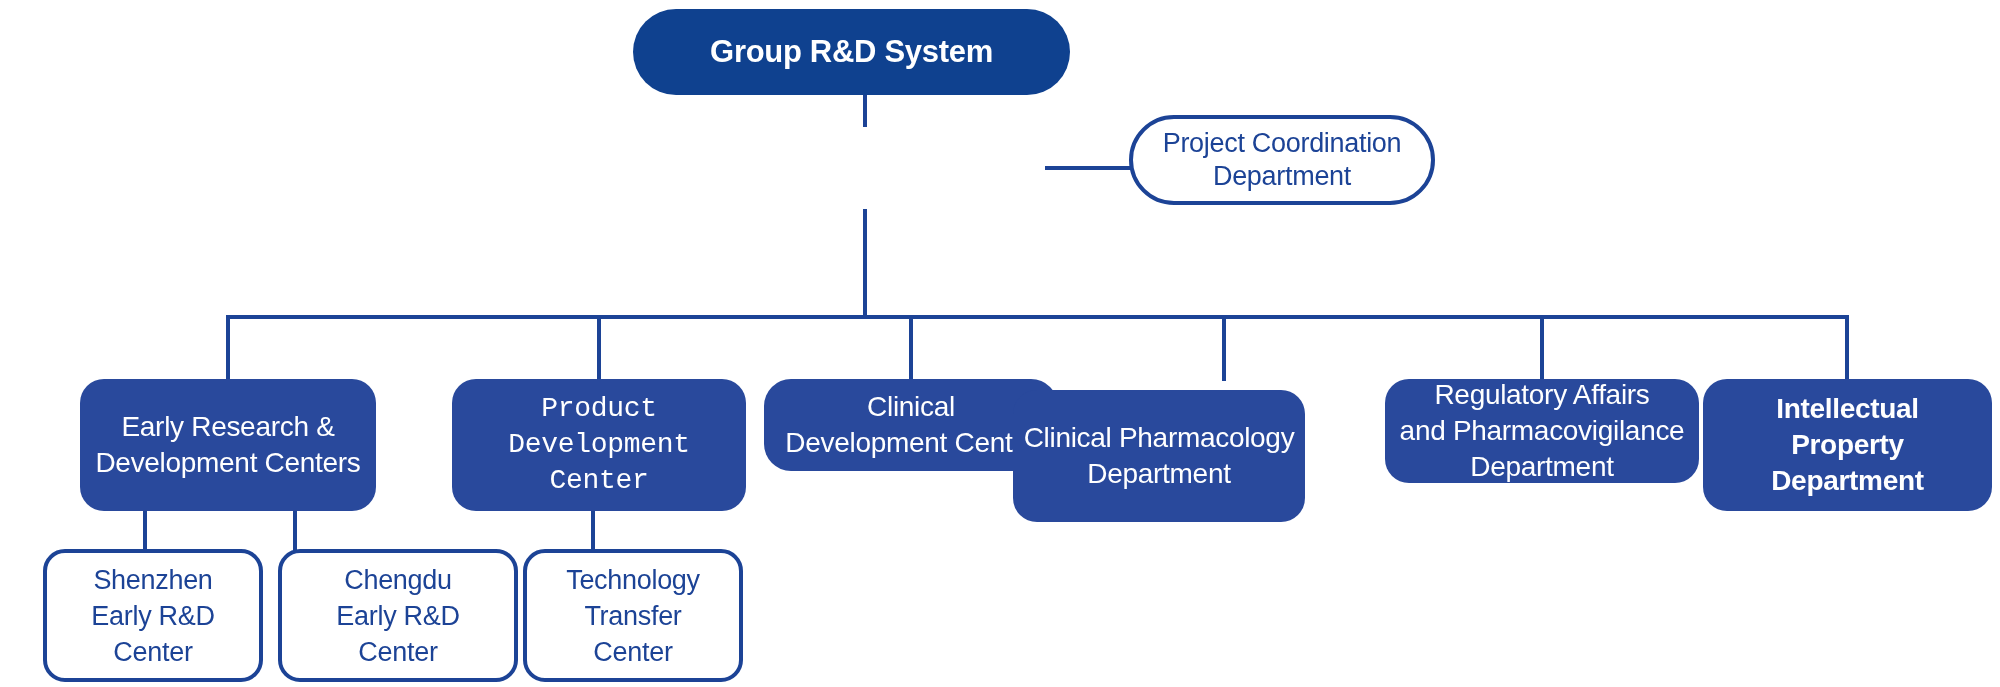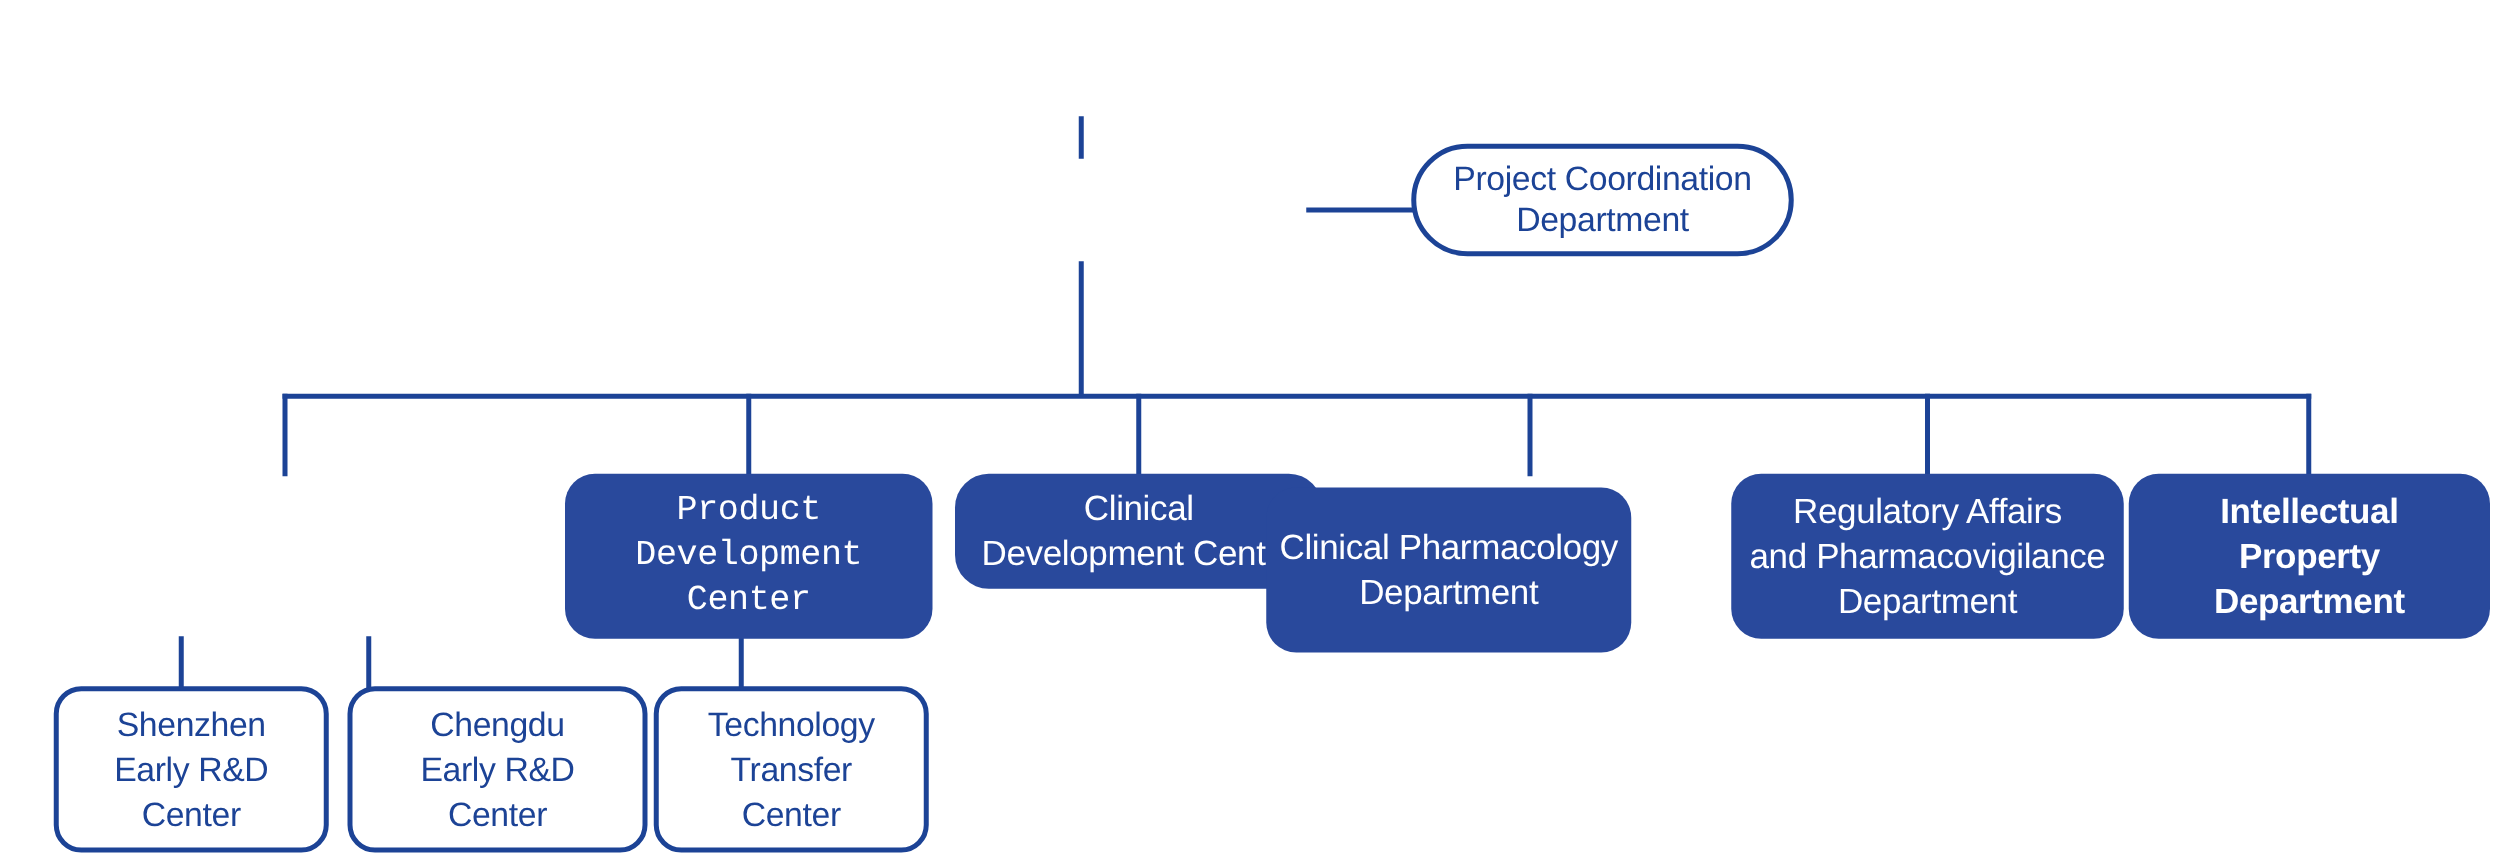--- a/index.html
+++ b/index.html
@@ -68,40 +68,47 @@
   <div class="conn" style="left:226px;top:315px;width:4px;height:66px;"></div>
   <div class="conn" style="left:597px;top:315px;width:4px;height:66px;"></div>
   <div class="conn" style="left:909px;top:315px;width:4px;height:66px;"></div>
   <div class="conn" style="left:1222px;top:315px;width:4px;height:66px;"></div>
   <div class="conn" style="left:1540px;top:315px;width:4px;height:66px;"></div>
   <div class="conn" style="left:1845px;top:315px;width:4px;height:66px;"></div>
   <div class="conn" style="left:143px;top:509px;width:4px;height:42px;"></div>
   <div class="conn" style="left:293px;top:509px;width:4px;height:42px;"></div>
   <div class="conn" style="left:591px;top:509px;width:4px;height:42px;"></div>
 
+  <div class="node pill" style="left:633px;top:9px;width:437px;height:86px;">
+    <span class="lbl">Group R&amp;D System</span>
+  </div>
 
 
   <div class="node outlined pillshape" style="left:1129px;top:115px;width:306px;height:90px;">
     <span class="lbl">Project Coordination
 Department</span>
   </div>
 
+  <div class="node dept" style="left:80px;top:379px;width:296px;height:132px;">
+    <span class="lbl">Early Research &amp;
+Development Centers</span>
+  </div>
   <div class="node dept" style="left:452px;top:379px;width:294px;height:132px;font-family:Liberation Mono, monospace;">
     <span class="lbl">Product
 Development Center</span>
   </div>
   <div class="node dept" style="left:764px;top:379px;width:294px;height:92px;border-radius:27px;">
     <span class="lbl">Clinical
 Development Center</span>
   </div>
   <div class="node dept" style="left:1013px;top:379px;width:292px;height:132px;margin-top:11px;">
     <span class="lbl">Clinical Pharmacology
 Department</span>
   </div>
-  <div class="node dept" style="left:1385px;top:379px;width:314px;height:132px;">
+  <div class="node dept" style="left:1385px;top:379px;width:314px;height:104px;">
     <span class="lbl">Regulatory Affairs
 and Pharmacovigilance
 Department</span>
   </div>
   <div class="node dept" style="left:1703px;top:379px;width:289px;height:132px;font-weight:bold;">
     <span class="lbl">Intellectual
 Property
 Department</span>
   </div>
 

